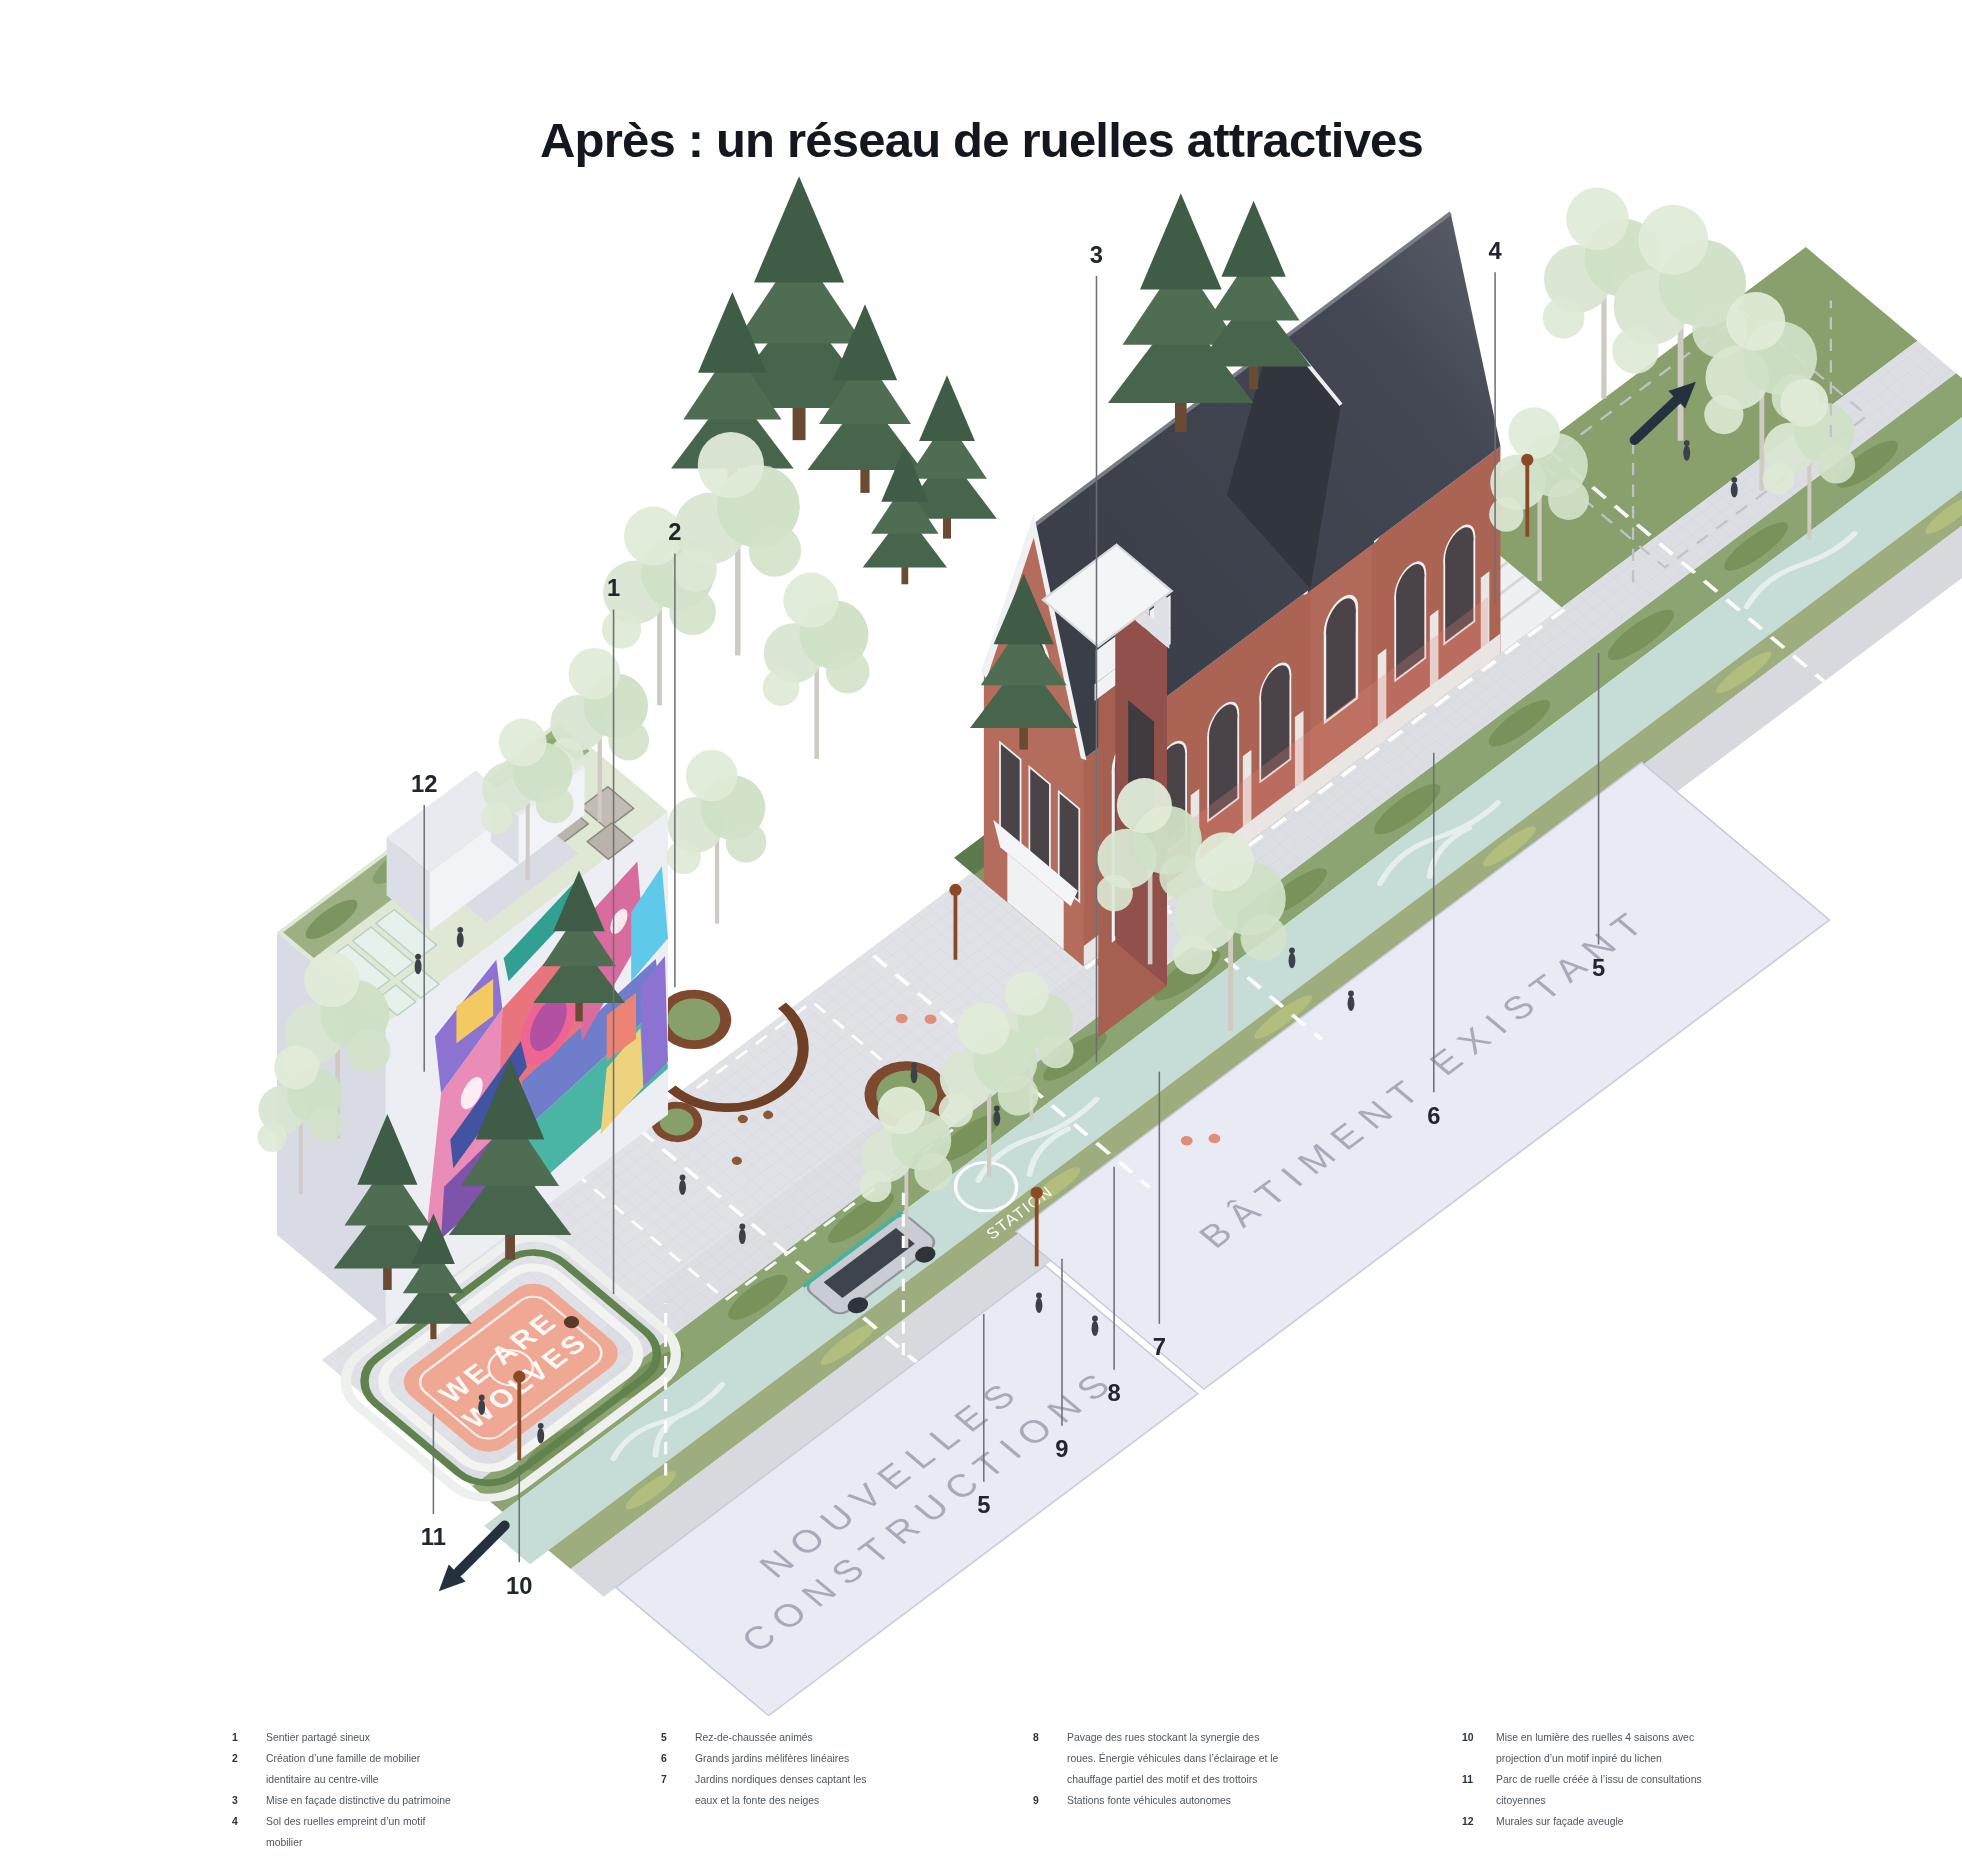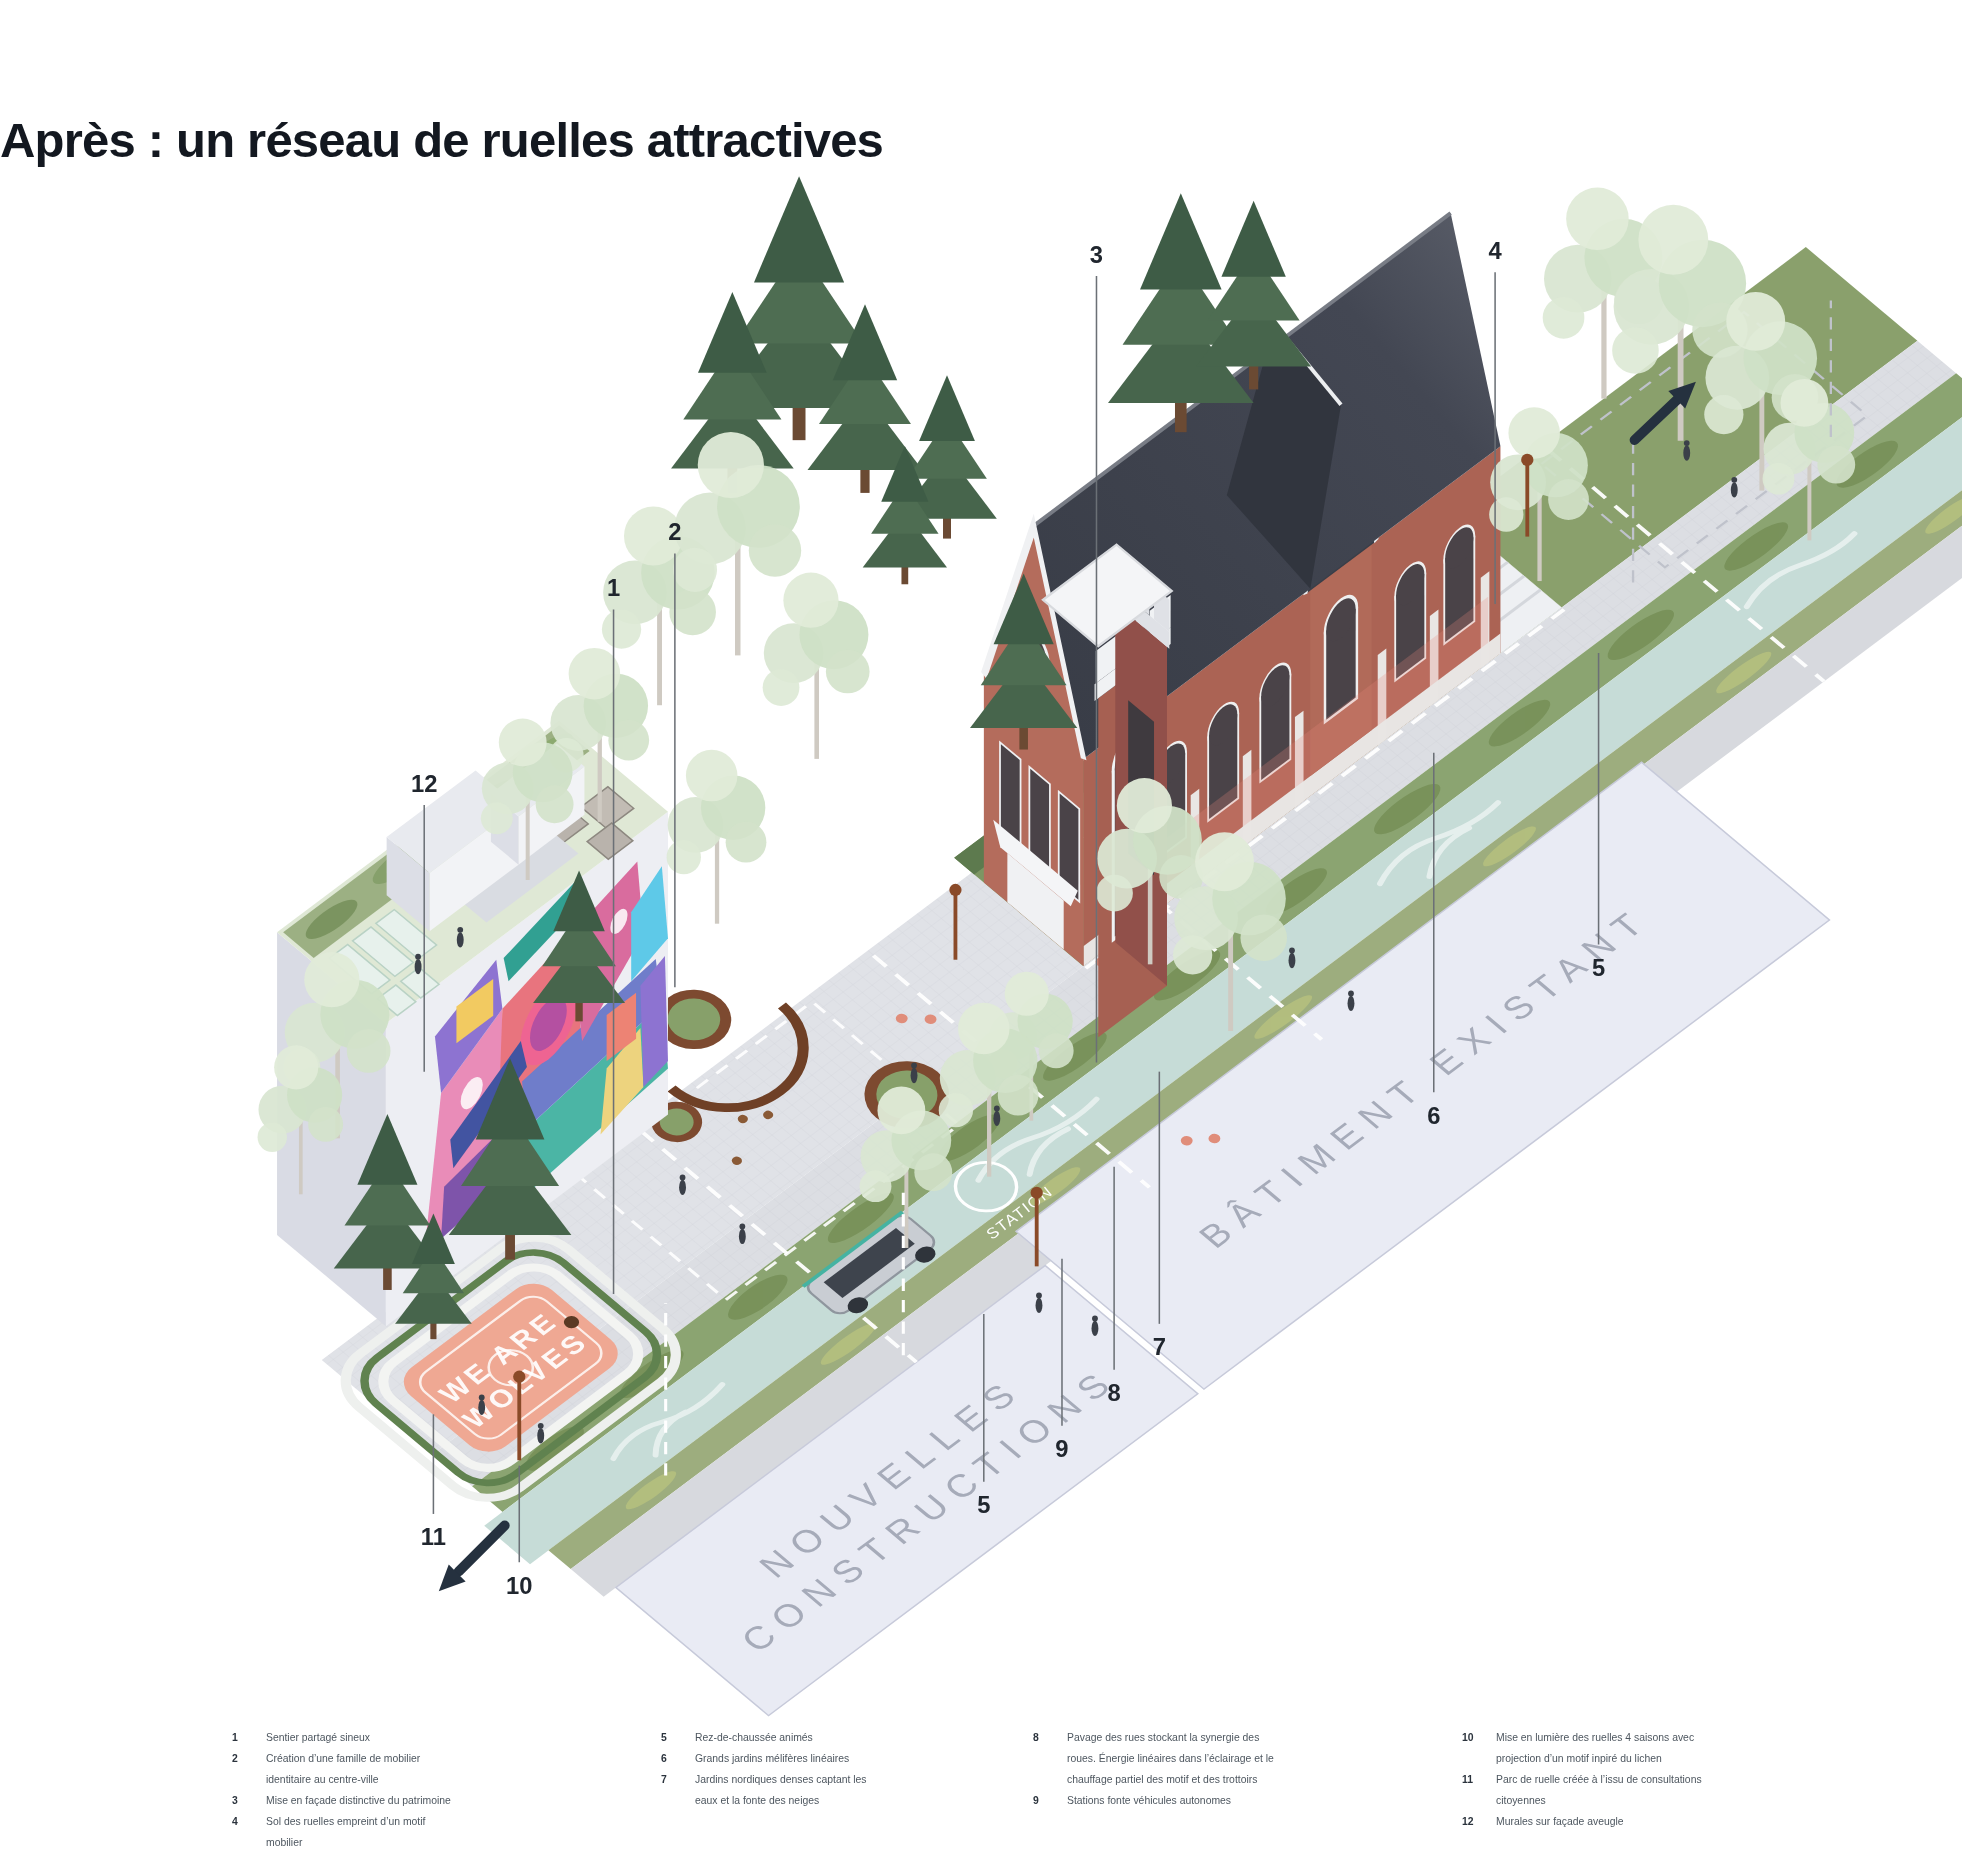--- a/index.html
+++ b/index.html
@@ -1,17 +1,17 @@
 <!DOCTYPE html>
 <html style="font-size:12.3px"><head>
 <meta charset="utf-8">
 <style>
   html,body{margin:0;padding:0;background:#ffffff;}
   body{width:1963px;height:1875px;position:relative;font-family:"Liberation Sans",sans-serif;overflow:hidden;}
-  .title{position:absolute;top:112px;left:0;width:100%;
+  .title{position:absolute;top:112px;left:0;width:100%;text-align:center;
          font-size:49px;font-weight:700;color:#131820;letter-spacing:-0.8px;}
   #scene{position:absolute;left:0;top:0;width:1963px;height:1875px;}
   svg text{font-family:"Liberation Sans",sans-serif;}
   .callout-num{font-size:31px;font-weight:700;fill:#20262e;text-anchor:middle;}
   .leader{stroke:#6b7076;stroke-width:2;}
   .plane-label{fill:#a6abb9;letter-spacing:14px;font-size:47px;text-anchor:middle;}
   .court-txt{fill:rgba(255,255,255,.92);font-weight:700;font-size:37px;letter-spacing:5px;text-anchor:middle;}
   .station-txt{fill:#ffffff;font-size:21px;letter-spacing:2px;text-anchor:middle;font-style:italic;}
   .legend{position:absolute;top:1727px;left:0;width:1963px;color:#4d565f;font-size:10.4px;line-height:21px;}
   .legend .col{position:absolute;top:0;}
@@ -516,21 +516,21 @@
         <div>eaux et la fonte des neiges</div>
       </span>
     </div>
   </div>
 
   <div class="col c2">
     <div class="item">
       <span class="num">8</span>
       <span class="txt">
         <div>Pavage des rues stockant la synergie des</div>
-        <div>roues. Énergie linéaires dans l’éclairage et le</div>
+        <div>roues. Énergie véhicules dans l’éclairage et le</div>
         <div>chauffage partiel des motif et des trottoirs</div>
       </span>
     </div>
     <div class="item">
       <span class="num">9</span>
       <span class="txt">
           <div>Stations fonte véhicules autonomes</div>
         </span>
     </div>
   </div>

